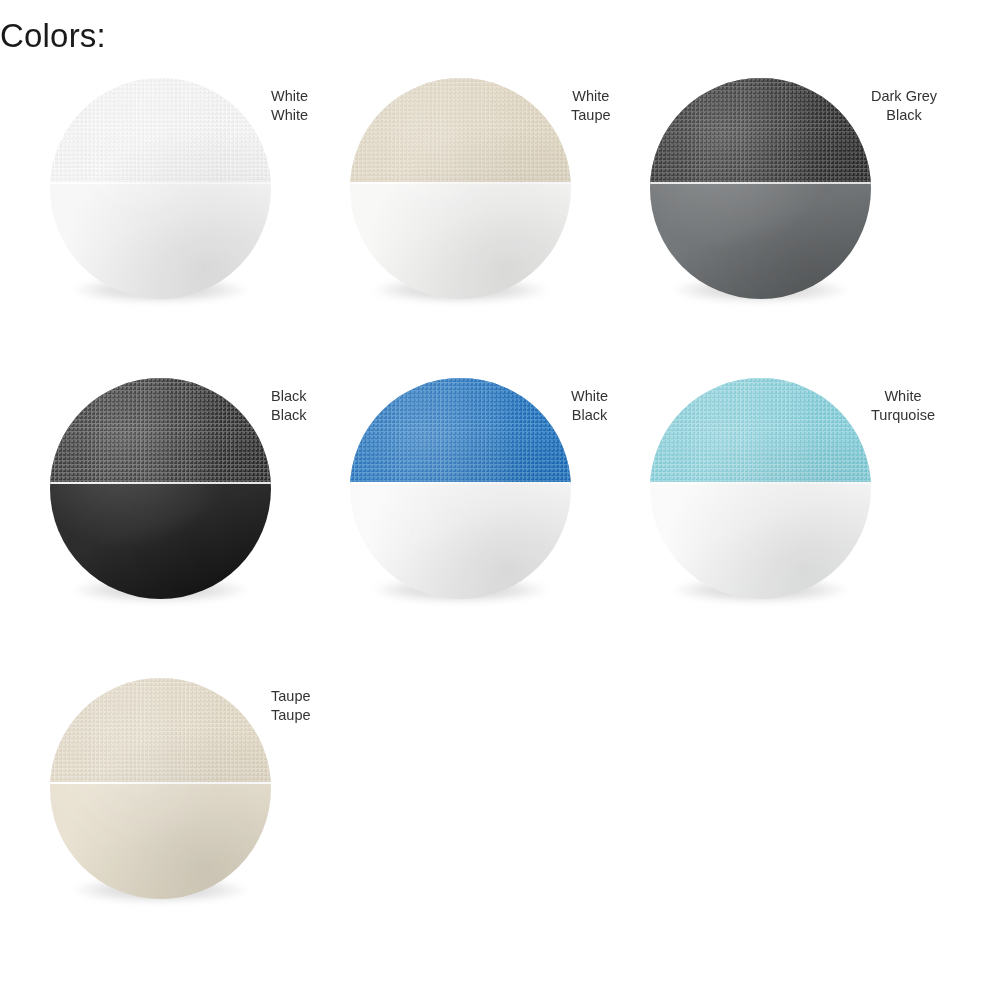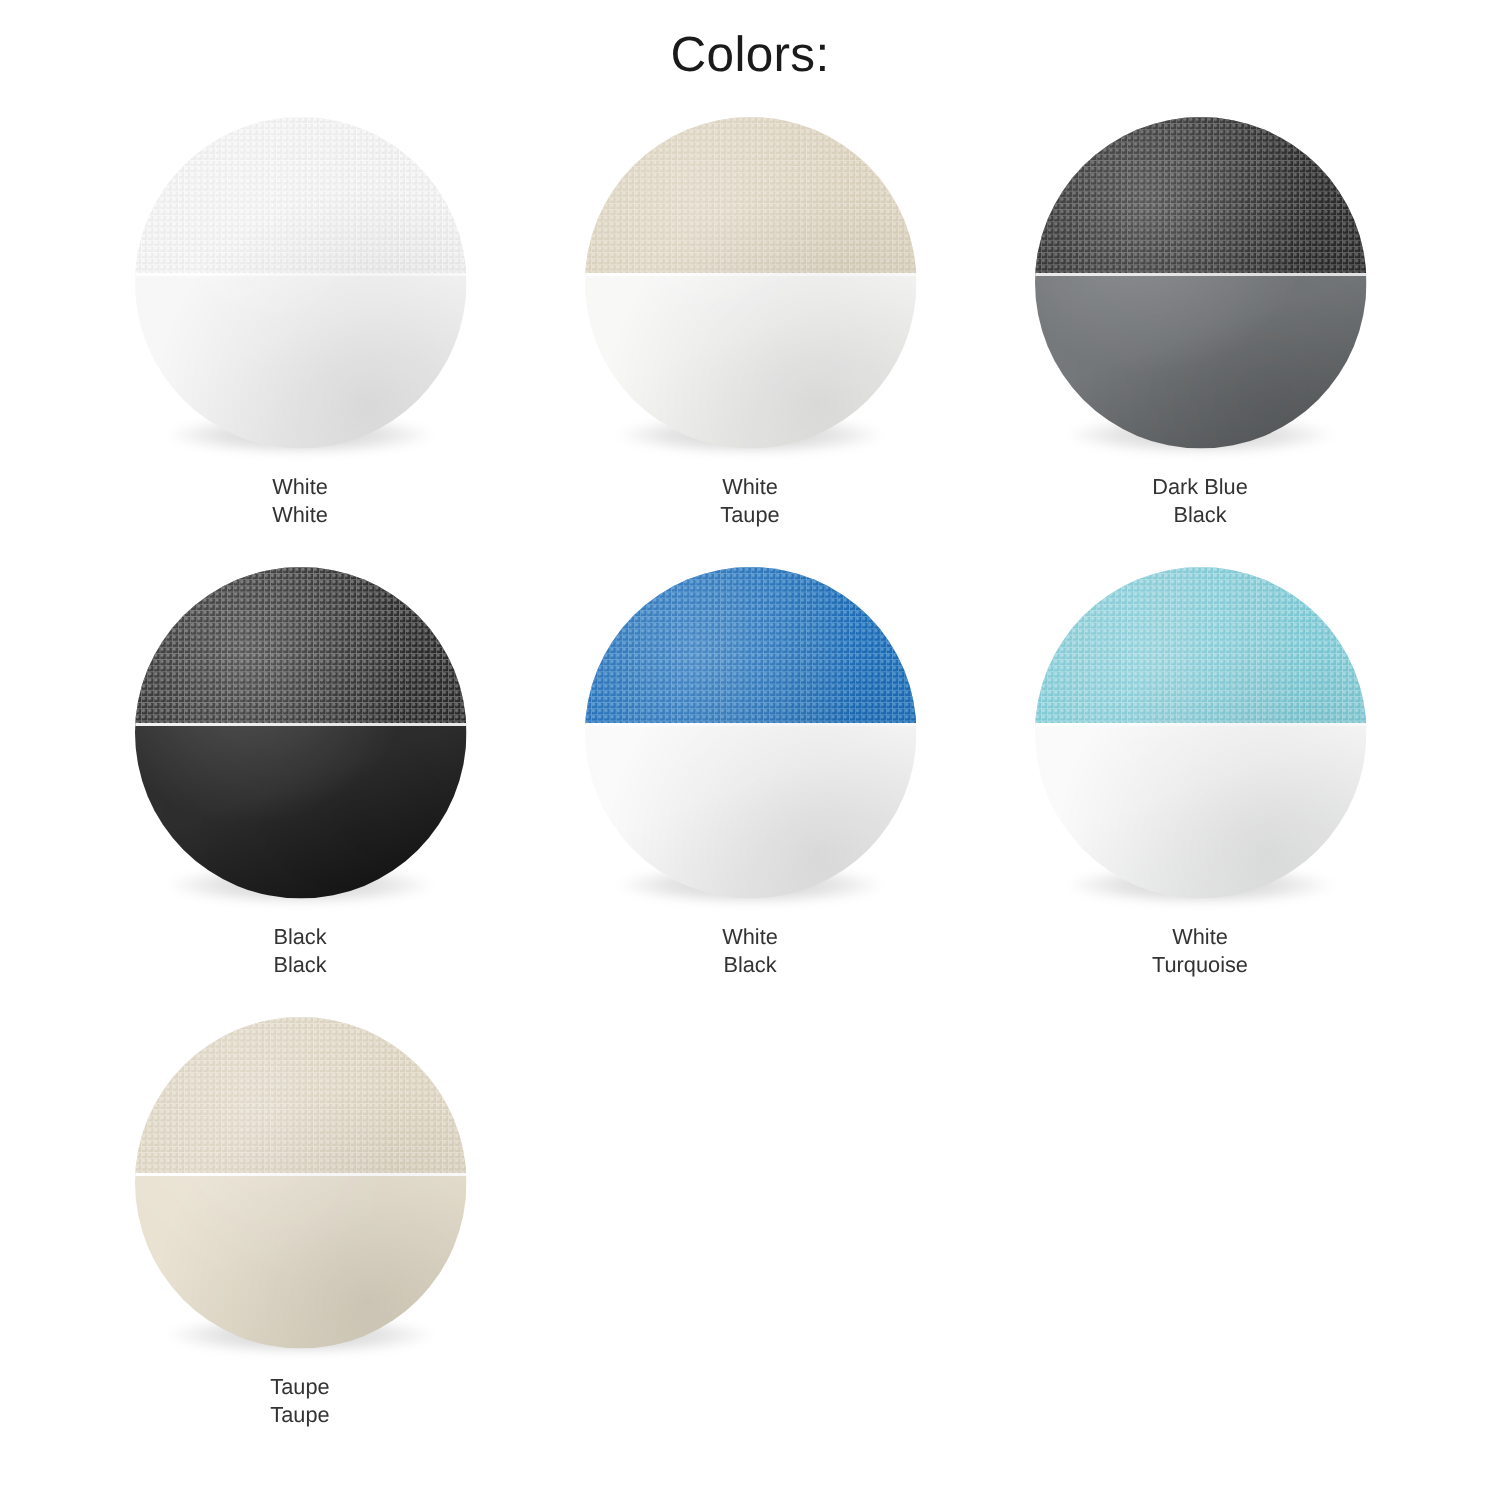--- a/index.html
+++ b/index.html
@@ -17,21 +17,20 @@
   }
 
   .page {
     position: relative;
     width: 1000px;
     height: 1000px;
     background: #ffffff;
   }
 
   .page-title {
-    text-align: center;
     font-size: 33px;
     font-weight: 400;
     color: #1a1a1a;
     letter-spacing: 0.2px;
     margin: 0;
     padding-top: 14px;
     height: 56px;
     line-height: 44px;
   }
 
@@ -41,22 +40,20 @@
     padding: 0;
     display: flex;
     flex-wrap: wrap;
   }
 
   .swatch {
     width: 300px;
     height: 300px;
     box-sizing: border-box;
     display: flex;
-    flex-direction: column;
-    align-items: center;
     position: relative;
   }
 
   .disc-wrap {
     position: relative;
     width: 221px;
     height: 221px;
     margin-top: 8px;
   }
 
@@ -194,21 +191,21 @@
         <div class="disc-top">
           <div class="mesh-base" style="background: rgb(43, 43, 43);"></div>
           <div class="mesh-dots" style="background-image: radial-gradient(circle at 1.6px 1.6px, rgb(110, 110, 110) 0.95px, rgba(0, 0, 0, 0) 1.25px), linear-gradient(to right, rgb(110, 110, 110) 0.6px, rgba(0, 0, 0, 0) 0.6px), linear-gradient(rgb(110, 110, 110) 0.6px, rgba(0, 0, 0, 0) 0.6px); background-size: 4.1px 4.1px, 4.1px 4.1px, 4.1px 4.1px; background-position: 0px 0px, 0px 0px, 0px 0px; opacity: 0.85;"></div>
         </div>
         <div class="disc-bottom" style="background: linear-gradient(160deg, rgb(118, 121, 123) 0%, rgb(118, 121, 123) 40%, rgb(86, 89, 91) 100%);"></div>
         <div class="disc-seam" style="background: rgb(233, 233, 233);"></div>
       </div>
       <div class="disc-sheen"></div>
     </div>
     <div class="labels">
-      <span class="label-line">Dark Blue</span>
+      <span class="label-line">Dark Grey</span>
       <span class="label-line">Black</span>
     </div>
   </div>
 
   <div class="swatch">
     <div class="disc-wrap">
       <div class="disc-shadow"></div>
       <div class="disc">
         <div class="disc-top">
           <div class="mesh-base" style="background: rgb(43, 43, 43);"></div>

